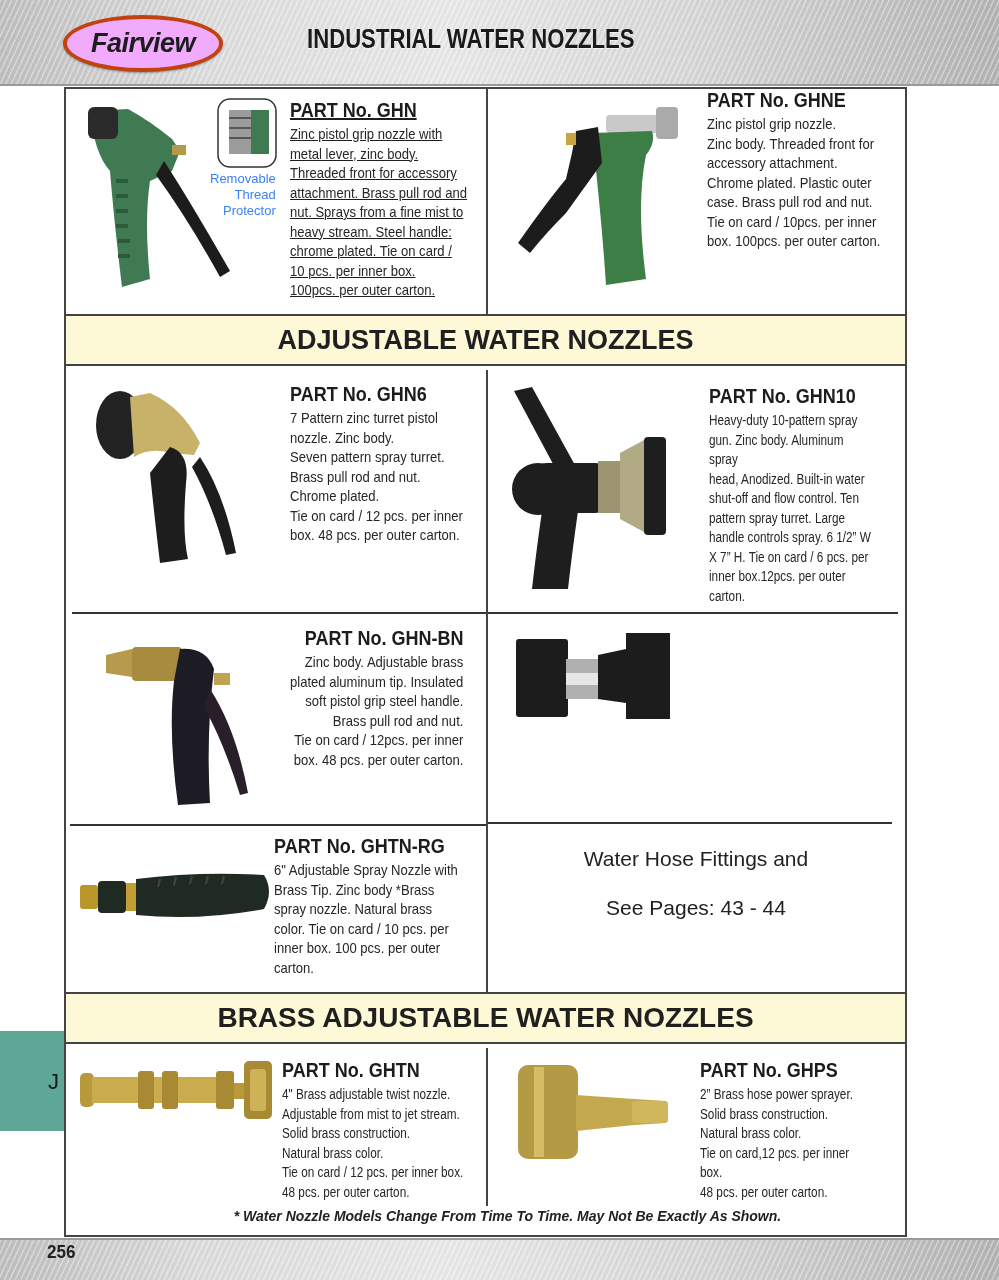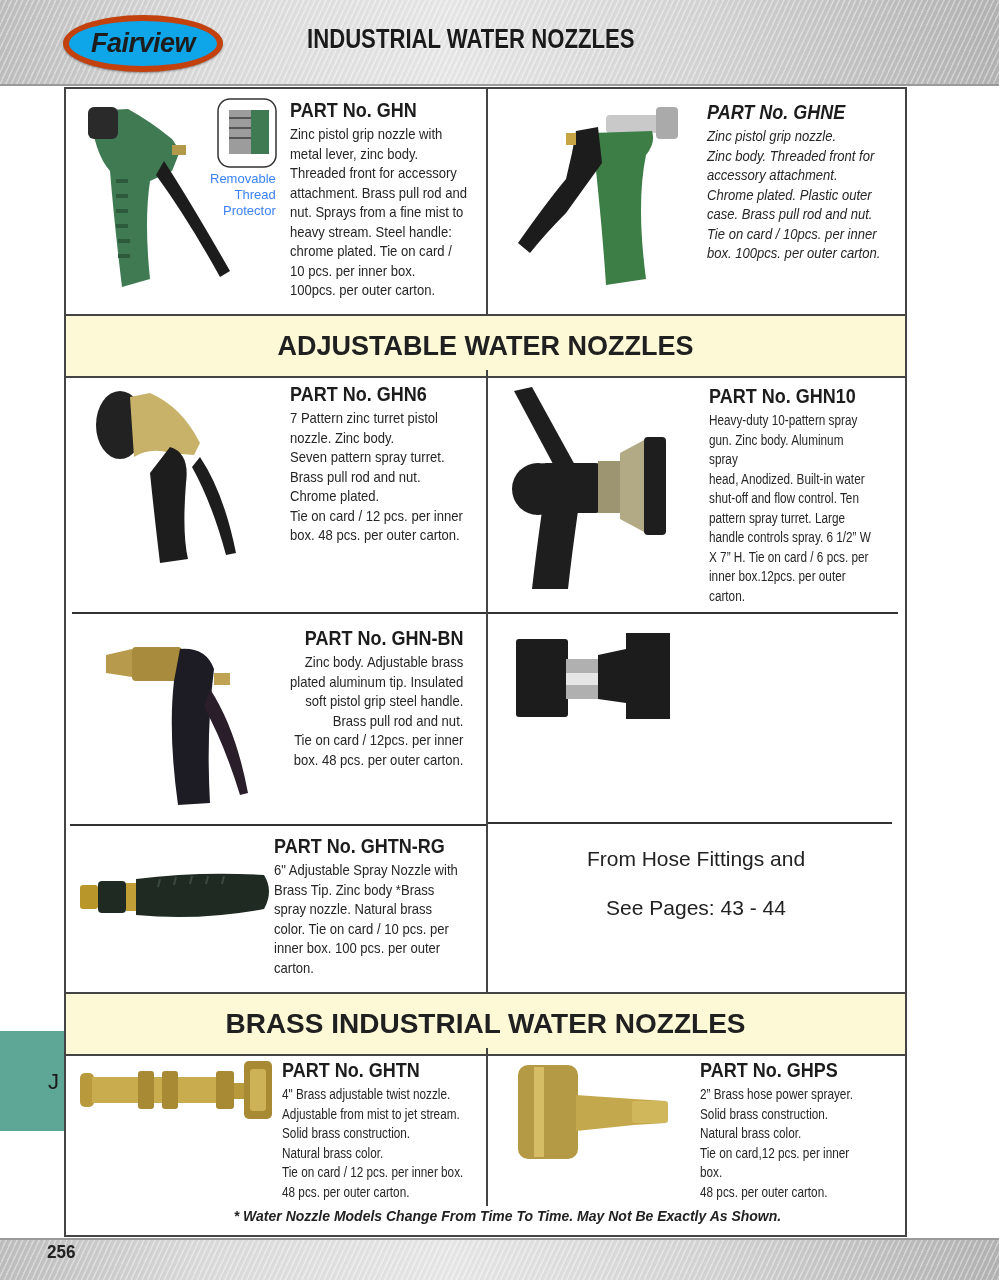--- a/index.html
+++ b/index.html
@@ -10,21 +10,21 @@
     position: absolute; left: 0; width: 999px;
     background:
       repeating-linear-gradient(115deg, rgba(255,255,255,0.35) 0px, rgba(255,255,255,0.35) 1px, rgba(0,0,0,0.03) 2px, rgba(0,0,0,0.0) 5px),
       linear-gradient(90deg, #bfbfbf 0%, #dcdcdc 20%, #e9e9e9 45%, #d6d6d6 70%, #b4b4b4 100%);
   }
   .header-band { top: 0; height: 86px; border-bottom: 2px solid #9a9a9a; }
   .footer-band { top: 1238px; height: 42px; border-top: 2px solid #9a9a9a; }
 
   .logo {
     position: absolute; left: 63px; top: 15px; width: 160px; height: 57px;
-    border-radius: 50%; background: #0ea5e9; border: 6px solid #c2410c;
+    border-radius: 50%; background: #f0abfc; border: 4px solid #c2410c;
     display: flex; align-items: center; justify-content: center;
     box-shadow: 0 1px 2px rgba(0,0,0,0.35);
   }
   .logo span { font-weight: bold; font-style: italic; font-size: 27px; color: #1d1d1d; letter-spacing: -0.5px; }
 
   .page-title {
     position: absolute; left: 307px; top: 24px; font-size: 27px; font-weight: bold;
     transform: scaleX(0.82); transform-origin: left center; color: #1a1a1a;
     text-shadow: 0 1px 0 rgba(255,255,255,0.6);
   }
@@ -33,21 +33,21 @@
     position: absolute; left: 0; top: 1031px; width: 64px; height: 100px; background: #5ea696;
   }
   .side-tab span { position: absolute; left: 48px; top: 38px; font-size: 22px; color: #1a1a1a; }
 
   .frame {
     position: absolute; left: 64px; top: 87px; width: 843px; height: 1150px;
     border: 2px solid #444; background: #fff;
   }
 
   .banner {
-    position: absolute; left: 0; width: 839px; height: 64px; background: #fdf8d6;
+    position: absolute; left: 0; width: 839px; height: 52px; background: #fdf8d6;
     border-top: 2px solid #444; border-bottom: 2px solid #444;
     display: flex; align-items: center; justify-content: center;
   }
   .banner span { font-weight: bold; color: #202020; }
   .banner-adjustable { top: 225px; }
   .banner-adjustable span { font-size: 27px; }
   .banner-brass { top: 903px; }
   .banner-brass span { font-size: 28px; }
 
   .vline { position: absolute; left: 420px; width: 2px; background: #444; }
@@ -111,21 +111,21 @@
           <line x1="12" y1="20" x2="34" y2="20"></line>
           <line x1="12" y1="30" x2="34" y2="30"></line>
           <line x1="12" y1="40" x2="34" y2="40"></line>
         </g>
       <rect x="34" y="12" width="18" height="44" fill="#3f7a52"></rect>
     </svg>
   </div>
   <div class="thread-caption">Removable
 Thread
 Protector</div>
-  <div class="cell" style="left:224px;top:10px;">
+  <div class="cell" style="left:224px;top:10px;text-decoration:underline;">
     <div class="pn">PART No. GHN</div>
     <div class="desc">Zinc pistol grip nozzle with
 metal lever, zinc body.
 Threaded front for accessory
 attachment. Brass pull rod and
 nut. Sprays from a fine mist to
 heavy stream. Steel handle:
 chrome plated. Tie on card /
 10 pcs. per inner box.
 100pcs. per outer carton.</div>
@@ -133,21 +133,21 @@
 
   <div class="img-box" style="left:440px;top:14px;">
     <svg width="190" height="190" viewBox="0 0 190 190">
       <rect x="100" y="12" width="60" height="18" rx="4" fill="#c9c9c9"></rect>
       <rect x="150" y="4" width="22" height="32" rx="4" fill="#aaaaaa"></rect>
       <path d="M86 30 L146 28 Q150 40 140 52 Q130 100 140 176 L100 182 Q96 120 86 30 Z" fill="#3d7d46"></path>
       <path d="M70 28 L92 24 L96 60 L60 110 Q40 130 24 150 L12 140 Q40 100 60 76 L66 50 Z" fill="#1c1c1c"></path>
       <rect x="60" y="30" width="10" height="12" fill="#c8a544"></rect>
     </svg>
   </div>
-  <div class="cell" style="left:641px;top:12px;font-style:italic;">
+  <div class="cell" style="left:641px;top:0;">
     <div class="pn">PART No. GHNE</div>
     <div class="desc">Zinc pistol grip nozzle.
 Zinc body. Threaded front for
 accessory attachment.
 Chrome plated. Plastic outer
 case. Brass pull rod and nut.
 Tie on card / 10pcs. per inner
 box. 100pcs. per outer carton.</div>
   </div>
 
@@ -253,26 +253,26 @@
     <div class="pn">PART No. GHTN-RG</div>
     <div class="desc">6" Adjustable Spray Nozzle with
 Brass Tip. Zinc body *Brass
 spray nozzle. Natural brass
 color. Tie on card / 10 pcs. per
 inner box. 100 pcs. per outer
 carton.</div>
   </div>
 
   <div class="ref">
-    <div>From Hose Fittings and</div>
+    <div>Water Hose Fittings and</div>
     <span class="pages">See Pages: 43 - 44</span>
   </div>
 
   <div class="banner banner-brass">
-    <span>BRASS INDUSTRIAL WATER NOZZLES</span>
+    <span>BRASS ADJUSTABLE WATER NOZZLES</span>
   </div>
 
   <div class="vline" style="top:959px;height:158px;"></div>
 
   <div class="img-box" style="left:14px;top:968px;">
     <svg width="196" height="64" viewBox="0 0 196 64">
       <rect x="0" y="16" width="14" height="34" rx="5" fill="#b8993c"></rect>
       <rect x="12" y="20" width="50" height="26" fill="#c9ac4e"></rect>
       <rect x="58" y="14" width="16" height="38" rx="3" fill="#a88a34"></rect>
       <rect x="74" y="20" width="10" height="26" fill="#c9ac4e"></rect>

